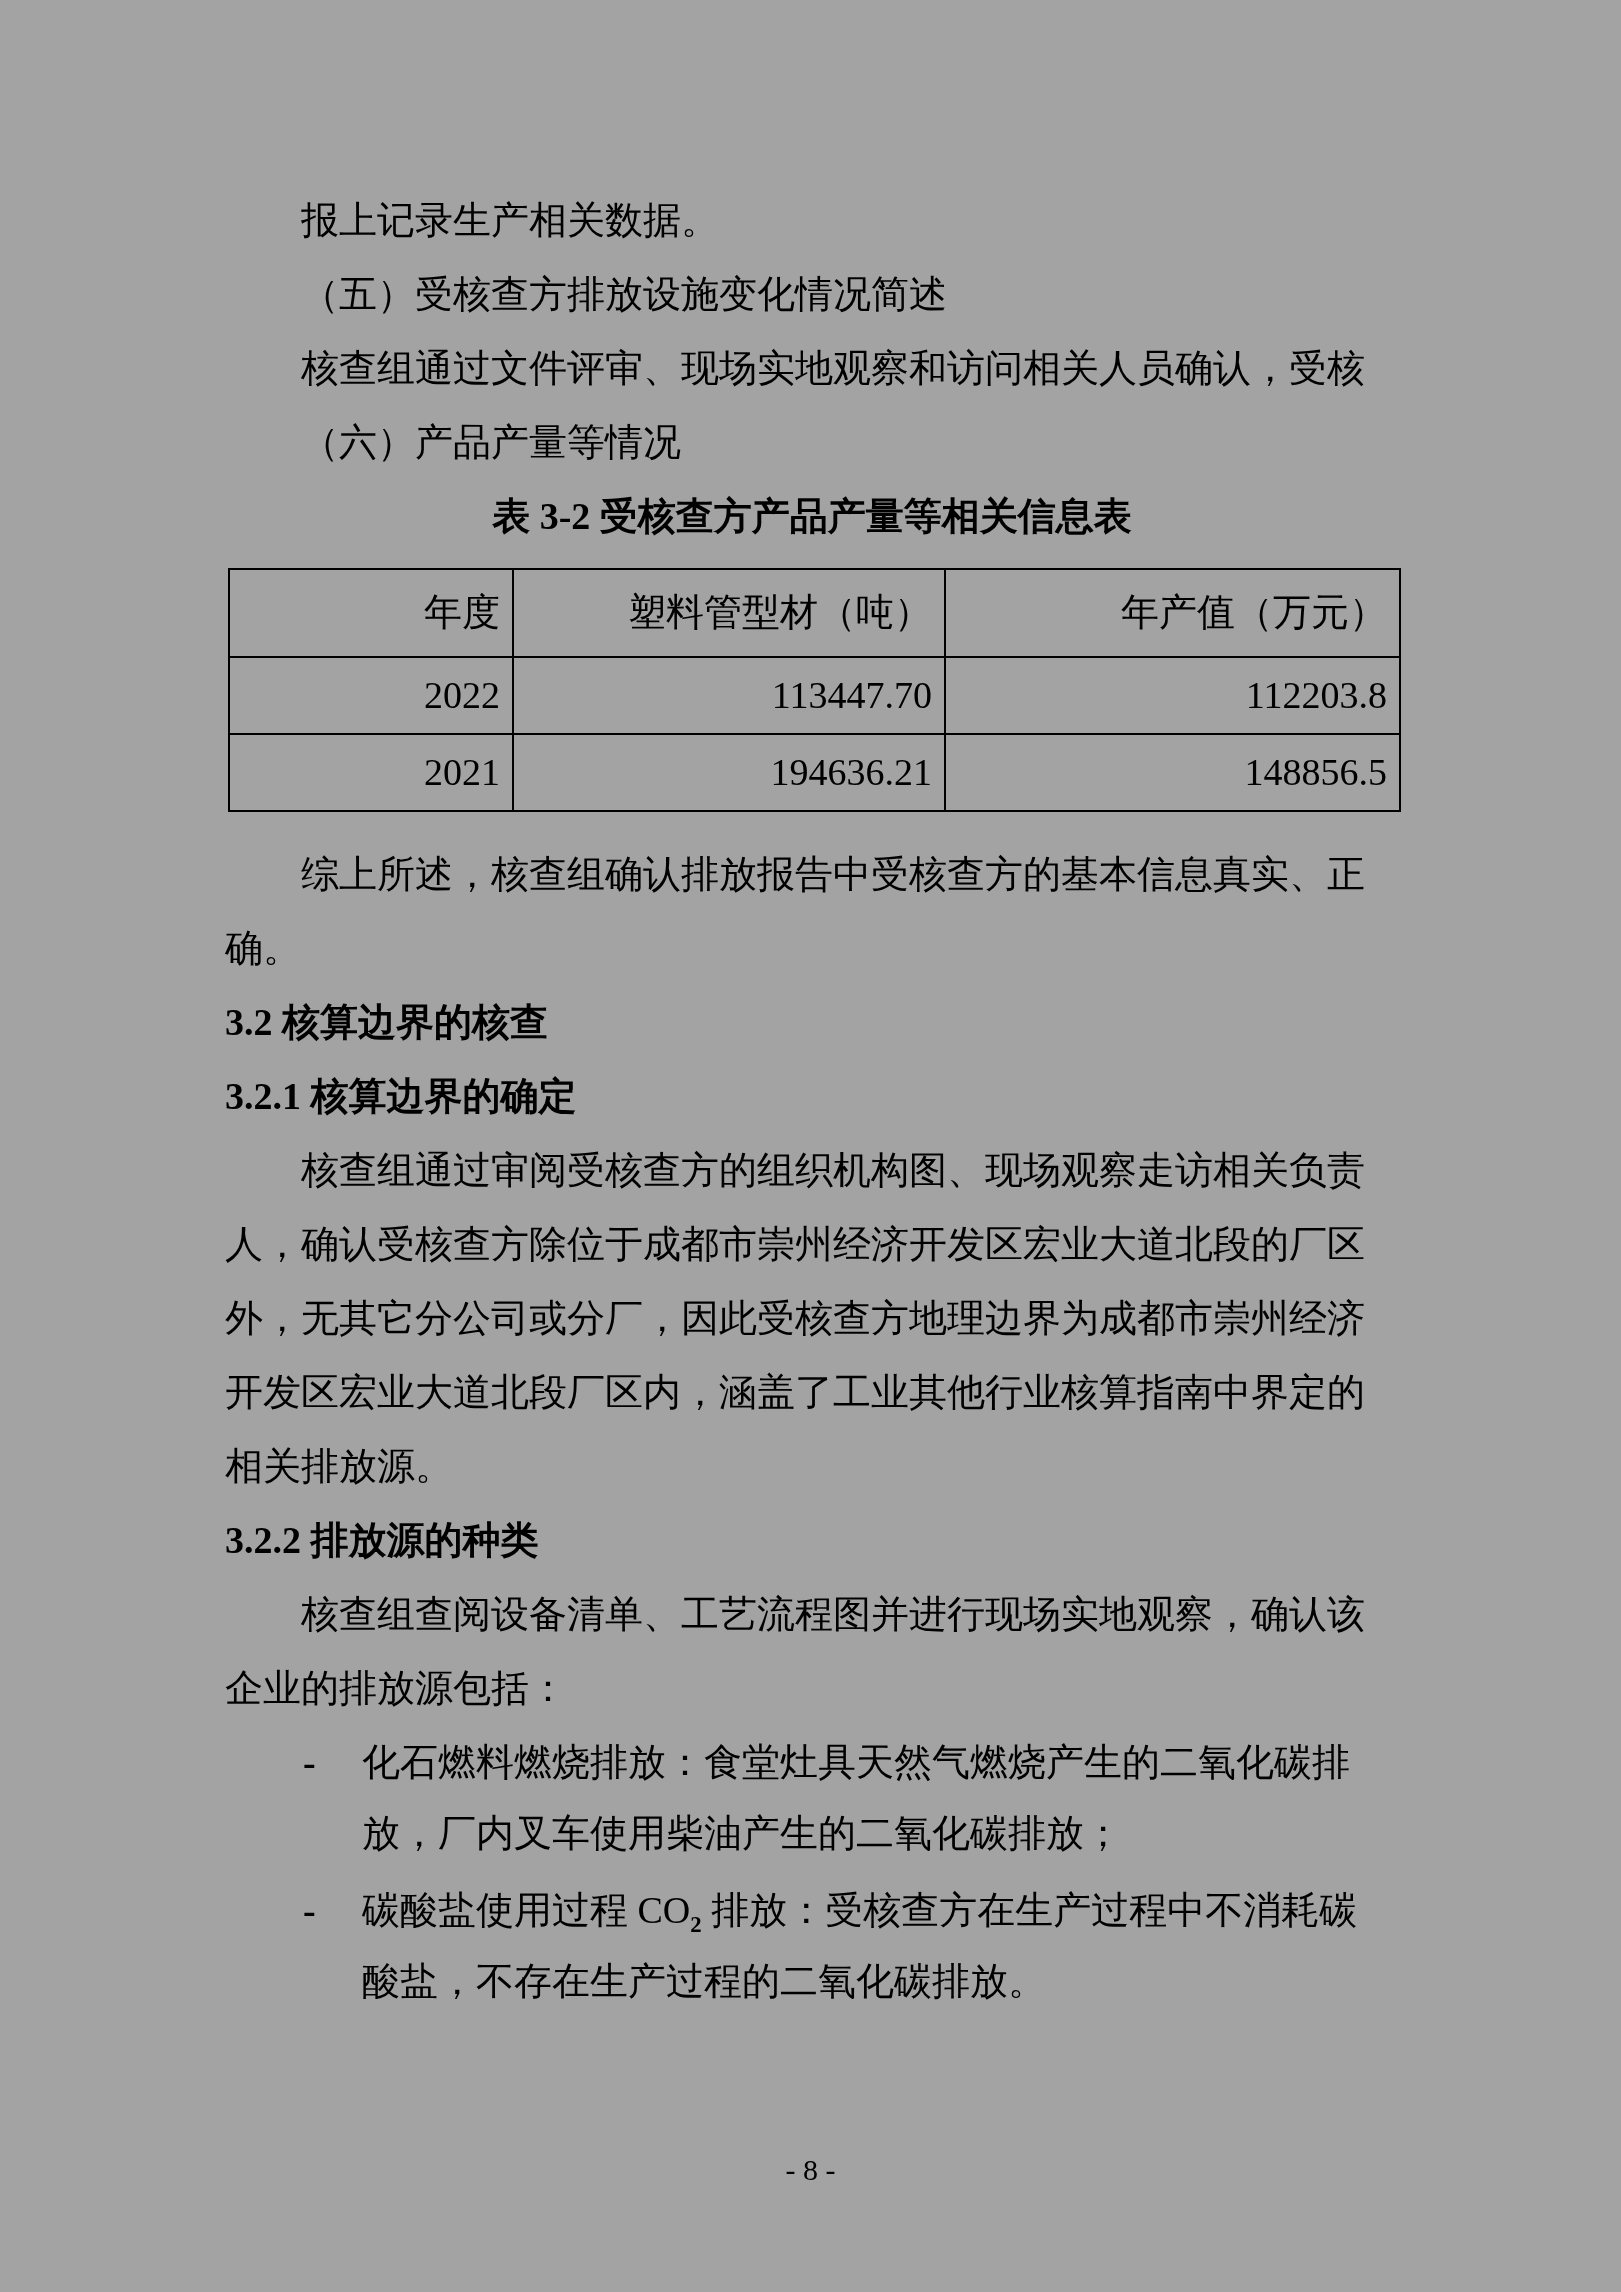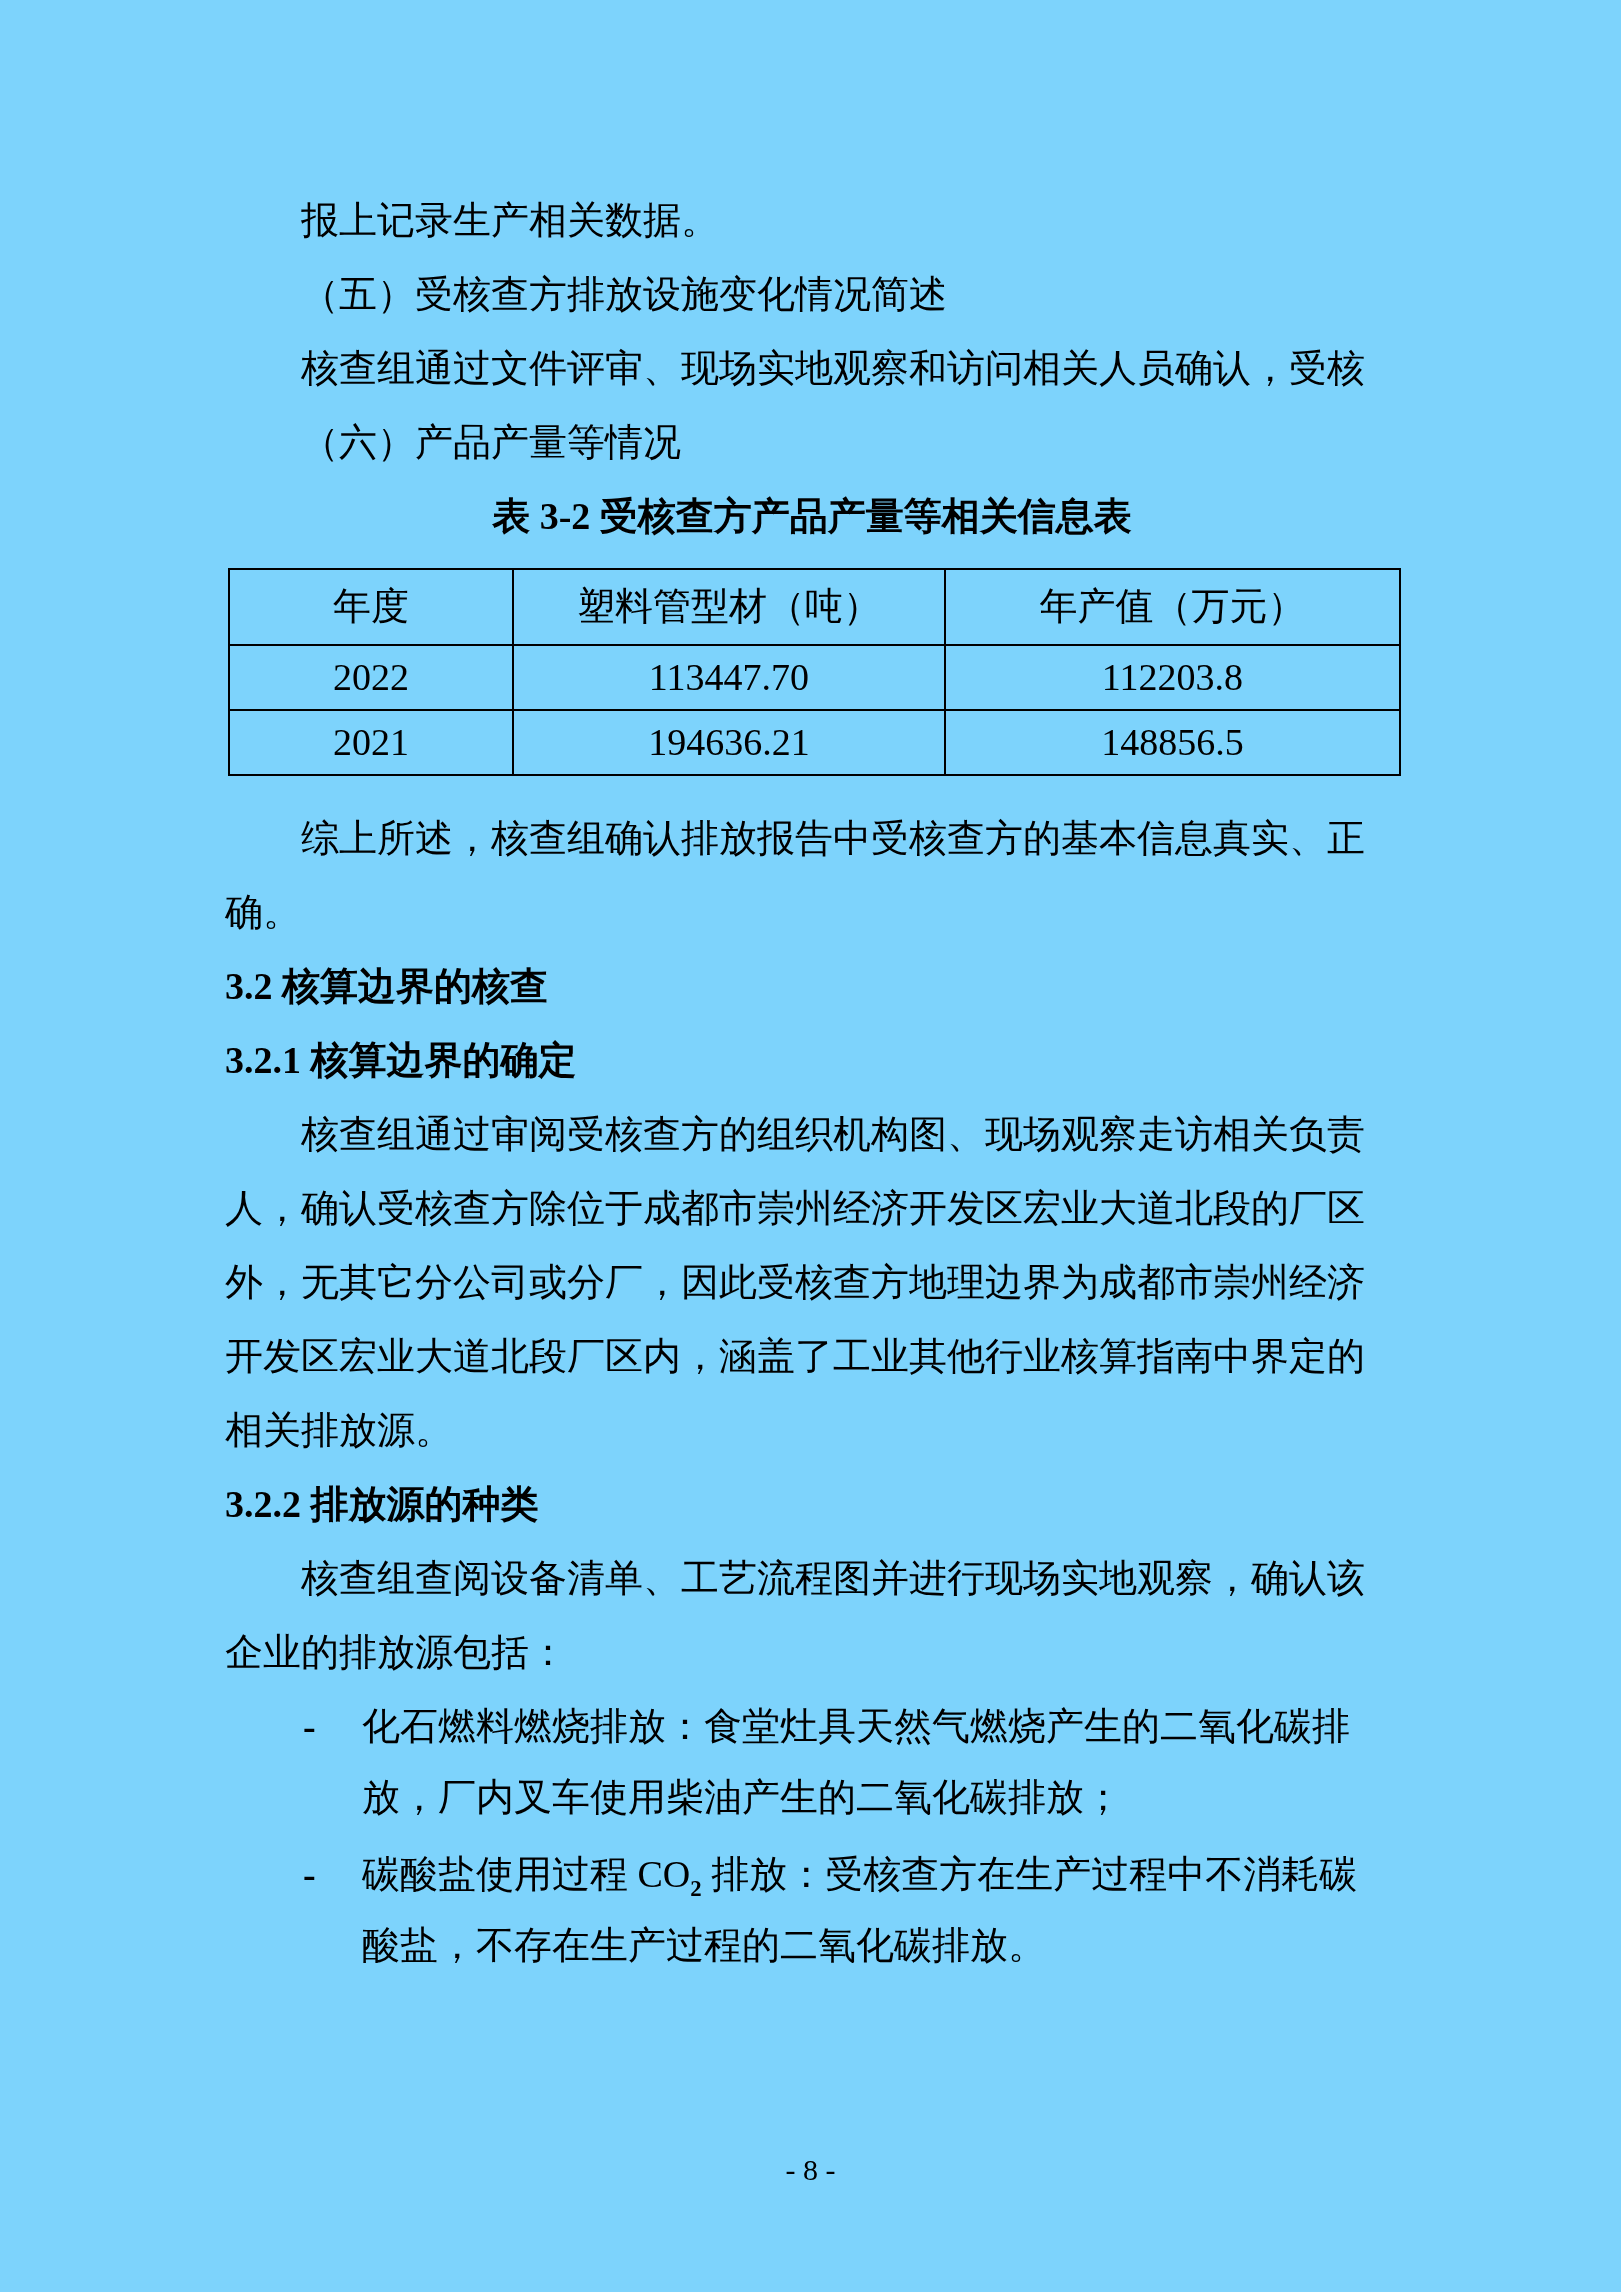--- a/index.html
+++ b/index.html
@@ -1,20 +1,20 @@
 <!DOCTYPE html>
 <html><head>
 <meta charset="utf-8">
 <style>
   html, body { margin: 0; padding: 0; background: #ffffff; }
   .page {
     position: relative;
     width: 1621px;
     height: 2293px;
-    background: #7dd3fc;
+    background: #a3a3a3;
     color: #000000;
     font-family: "Liberation Serif", "DejaVu Serif", serif;
     overflow: hidden;
   }
   .content {
     padding: 183px 222px 0 225px;
   }
   .line {
     font-size: 38px;
     line-height: 74px;
@@ -38,23 +38,23 @@
     border-collapse: collapse;
     table-layout: fixed;
     width: 1171px;
     margin: 14.7px 0 25.5px 2.9px;
     border: 2.9px solid #000;
   }
   table.info-table th, table.info-table td {
     border: 2px solid #000;
     font-weight: normal;
     font-size: 38px;
-    text-align: center;
+    text-align: right;
     vertical-align: middle;
-    padding: 6px;
+    padding: 12px;
     overflow: hidden;
     white-space: pre;
   }
   table.info-table th { height: 62px; }
   table.info-table td { height: 51px; }
   .col-year { width: 284px; }
   .col-output { width: 432px; }
   .col-value { width: 455px; }
   .footer {
     position: absolute;

